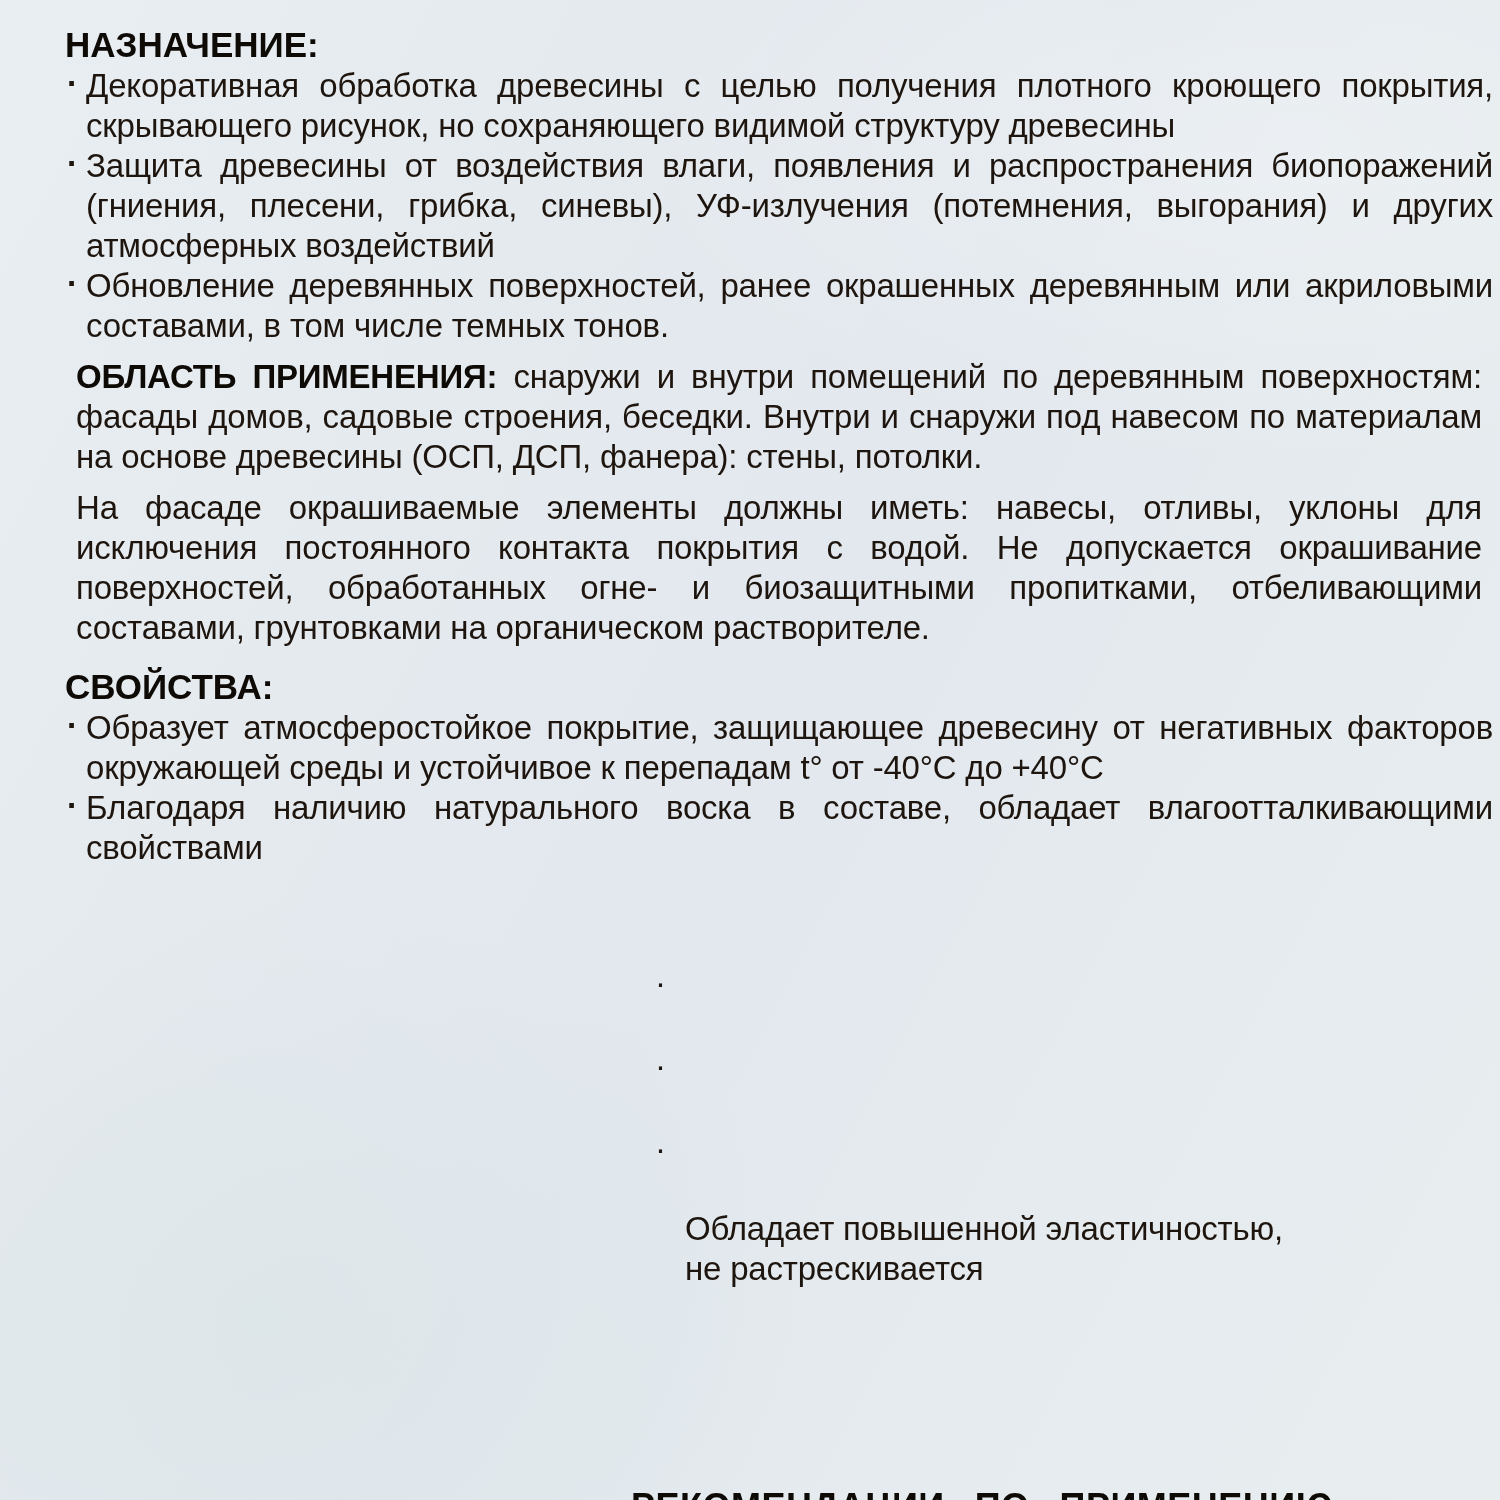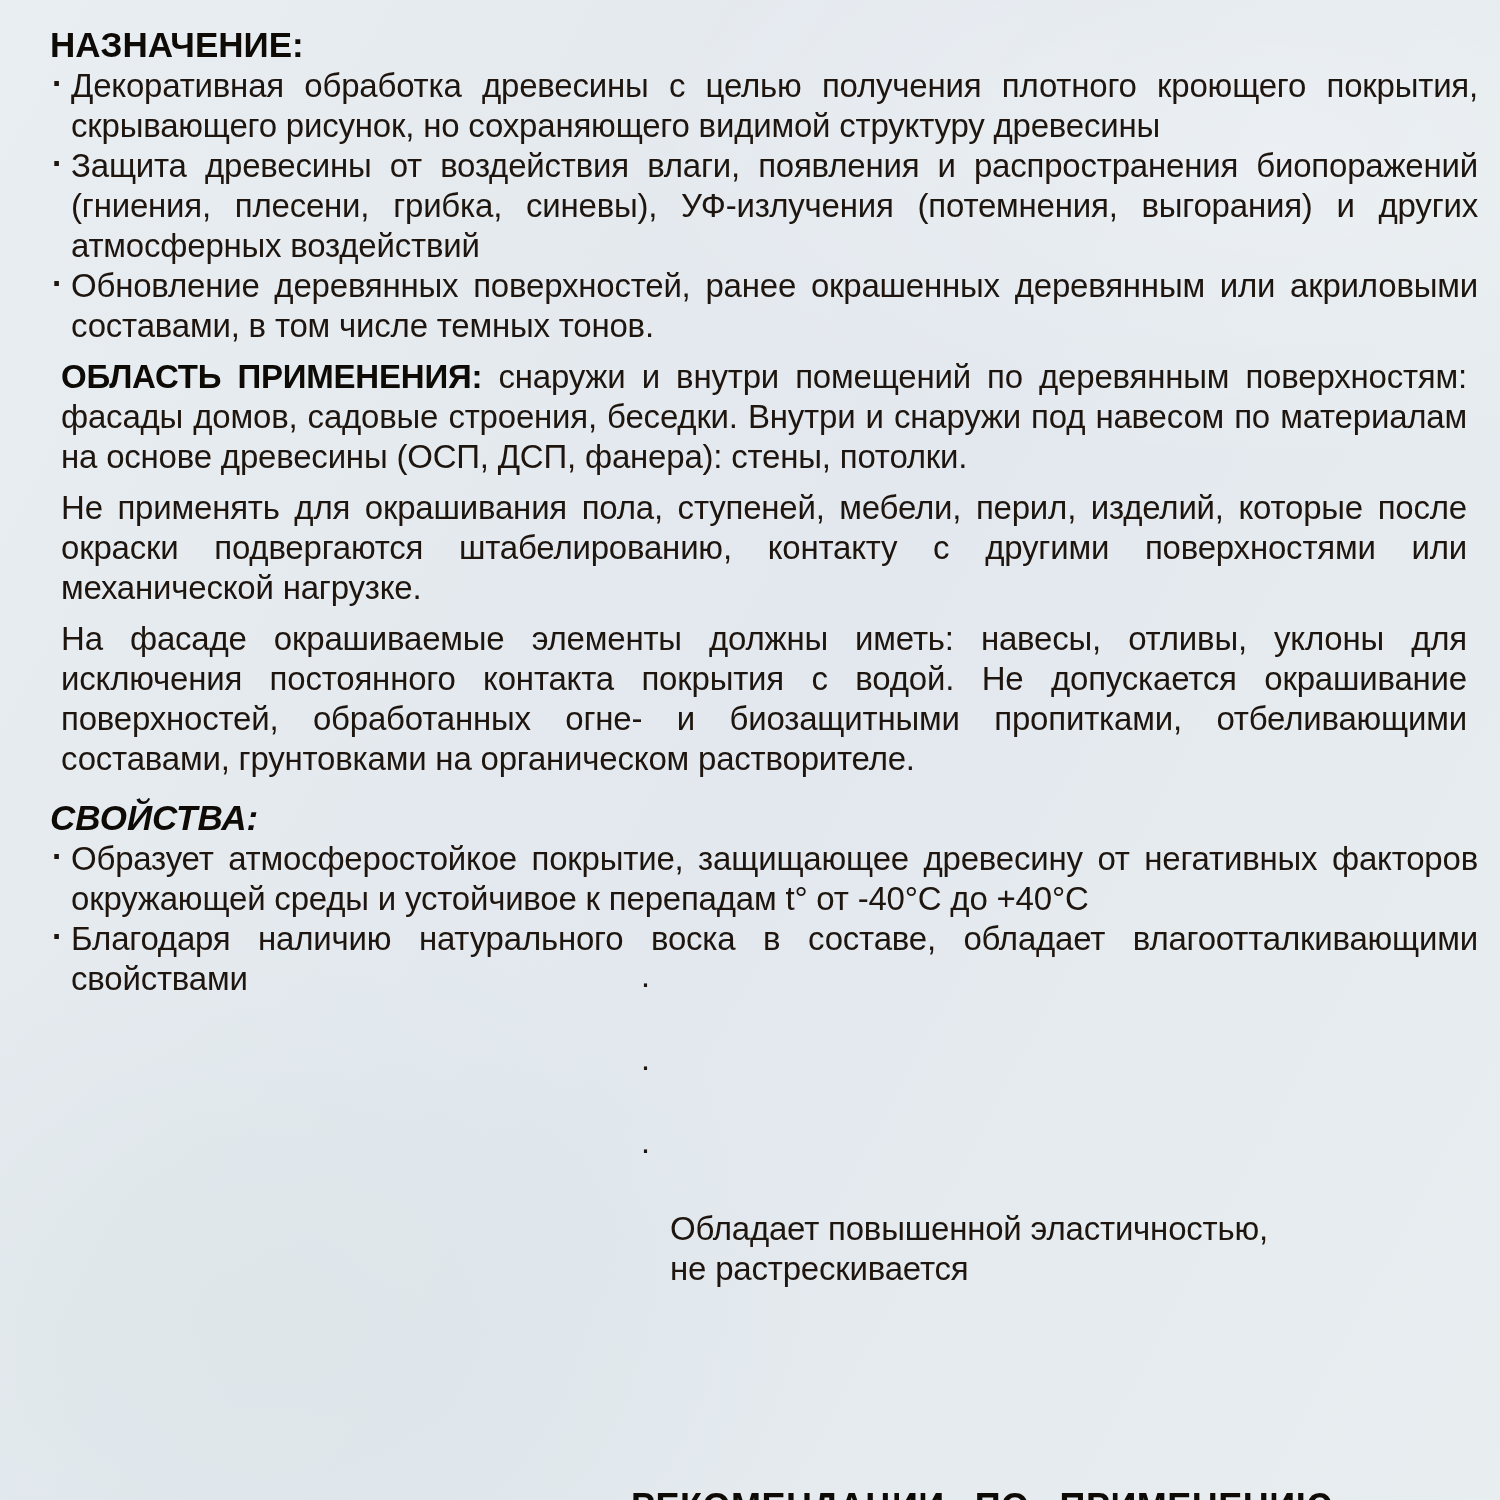--- a/index.html
+++ b/index.html
@@ -15,36 +15,36 @@
   }
   .sheen {
     position: absolute; left: 0; top: 0; width: 1500px; height: 1500px;
     background:
       radial-gradient(900px 700px at 18% 88%, rgba(210,224,224,0.35), rgba(210,224,224,0) 60%),
       radial-gradient(1000px 500px at 85% 10%, rgba(255,255,255,0.30), rgba(255,255,255,0) 65%);
     pointer-events: none;
   }
   .content {
     position: absolute;
-    left: 50px;
+    left: 65px;
     top: 24px;
     width: 1428px;
     font-size: 33px;
     line-height: 40px;
     letter-spacing: -0.2px;
   }
   h2 {
     margin: 0;
     font-size: 35px;
     line-height: 42px;
     font-weight: bold;
     color: #0e0a06;
     letter-spacing: 0;
   }
-  h2.svoystva { margin-top: 18px; font-style: italic; }
+  h2.svoystva { margin-top: 18px; }
   ul { margin: 0; padding: 0; list-style: none; }
   li {
     position: relative;
     padding-left: 21px;
     text-align: justify;
   }
   li .dot {
     position: absolute;
     left: 2px;
     top: -2px;
@@ -100,21 +100,20 @@
     </li>
     <li>
       <span class="dot">·</span>
       <span>Обновление деревянных поверхностей, ранее окрашенных деревянным или акриловыми составами, в том числе темных тонов.</span>
     </li>
   </ul>
 
   <p>
     <span class="lead-bold">ОБЛАСТЬ ПРИМЕНЕНИЯ:</span><span> снаружи и внутри помещений по деревянным поверхностям: фасады домов, садовые строения, беседки. Внутри и снаружи под навесом по материалам на основе древесины (ОСП, ДСП, фанера): стены, потолки.</span>
   </p>
-  <p>Не применять для окрашивания пола, ступеней, мебели, перил, изделий, которые после окраски подвергаются штабелированию, контакту с другими поверхностями или механической нагрузке.</p>
   <p>На фасаде окрашиваемые элементы должны иметь: навесы, отливы, уклоны для исключения постоянного контакта покрытия с водой. Не допускается окрашивание поверхностей, обработанных огне- и биозащитными пропитками, отбеливающими составами, грунтовками на органическом растворителе.</p>
 
   <h2 class="svoystva">СВОЙСТВА:</h2>
 
   <ul>
     <li>
       <span class="dot">·</span>
       <span>Образует атмосферостойкое покрытие, защищающее древесину от негативных факторов окружающей среды и устойчивое к перепадам t° от -40°С до +40°С</span>
     </li>
     <li>

